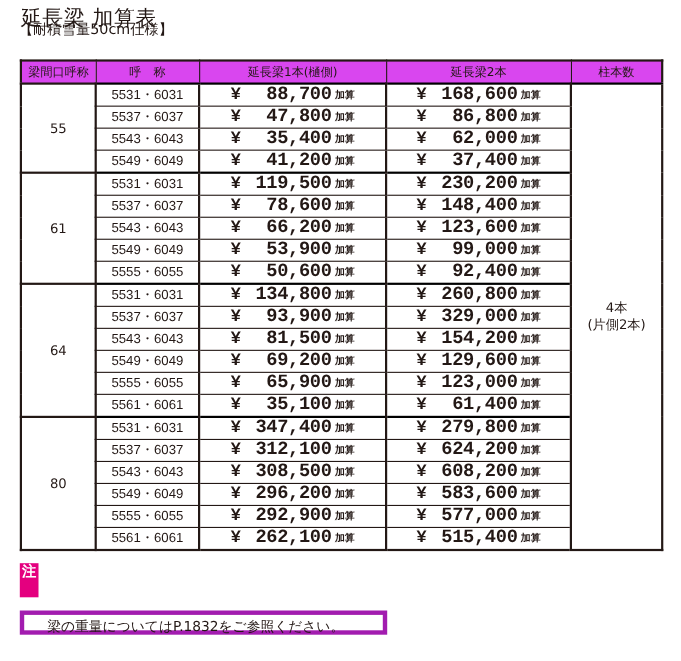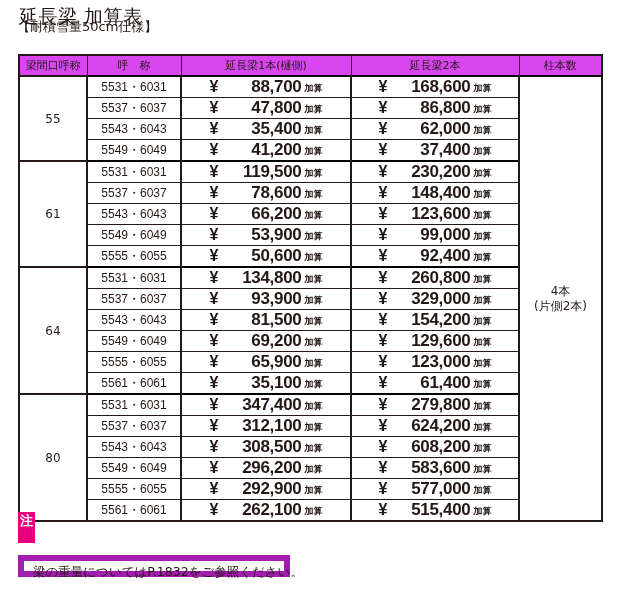--- a/index.html
+++ b/index.html
@@ -8,34 +8,34 @@
   .title { position:absolute; left:19px; top:4px; font-size:19px; font-weight:normal; letter-spacing:0.5px; }
   .subtitle { position:absolute; left:17px; top:18px; font-size:13px; }
   table.price { position:absolute; left:18px; top:54px; width:583px; border-collapse:collapse;
                 border:2px solid #231815; table-layout:fixed; }
   table.price th { background:#d946ef; font-weight:normal; font-size:11px; height:19px;
                    border:1.5px solid #231815; padding:0; text-align:center; }
   table.price td { border:1px solid #231815; height:19px; padding:0; text-align:center;
                    font-size:12px; }
   td.span-group { border:2px solid #231815 !important; font-size:12px; }
   td.code { font-family:"Liberation Sans", sans-serif; font-size:12.5px; }
-  td.amt { font-family:Liberation Sans, sans-serif; white-space:nowrap; }
+  td.amt { font-family:Liberation Mono, monospace; white-space:nowrap; }
   td.amt1 { border-left:2px solid #231815 !important; border-right:2px solid #231815 !important; }
   td.amt2 { border-right:2px solid #231815 !important; }
   .yen { display:inline-block; width:20px; text-align:left; font-weight:bold; font-size:16px; }
   .num { display:inline-block; width:72px; text-align:right; font-weight:bold; font-size:17px; letter-spacing:-0.3px; }
   .add { display:inline-block; font-size:9px; font-weight:bold; margin-left:3px; vertical-align:1px; }
   tr.group-start td { border-top:2px solid #000000; }
   td.posts { font-size:12px; line-height:15px; border-left:2px solid #231815;margin-left:28px; }
   .notes { position:absolute; left:18px; top:512px; font-size:12.2px; line-height:16px; }
   .note-badge { position:absolute; left:0; top:0; width:17px; height:31px; background:#e4007f; color:#fff;
                 font-weight:bold; font-size:13px; text-align:center; line-height:18px; }
   .note-line { margin-left:22px; white-space:nowrap; }
-  .ref-box { position:absolute; left:18px; top:555px; width:272px; height:22px; border:6px solid #a21caf;
-             font-size:12.5px; line-height:22px; padding-left:9px; box-sizing:border-box; white-space:nowrap; }
+  .ref-box { position:absolute; left:18px; top:555px; width:334px; height:22px; border:4px solid #a21caf;
+             font-size:12.5px; line-height:22px; padding-left:21px; box-sizing:border-box; white-space:nowrap; }
 </style>
 </head>
 <body>
 
 <div class="title">延長梁 加算表</div>
 <div class="subtitle">【耐積雪量50cm仕様】</div>
 
 <table class="price">
   <colgroup>
     <col style="width:68px">

